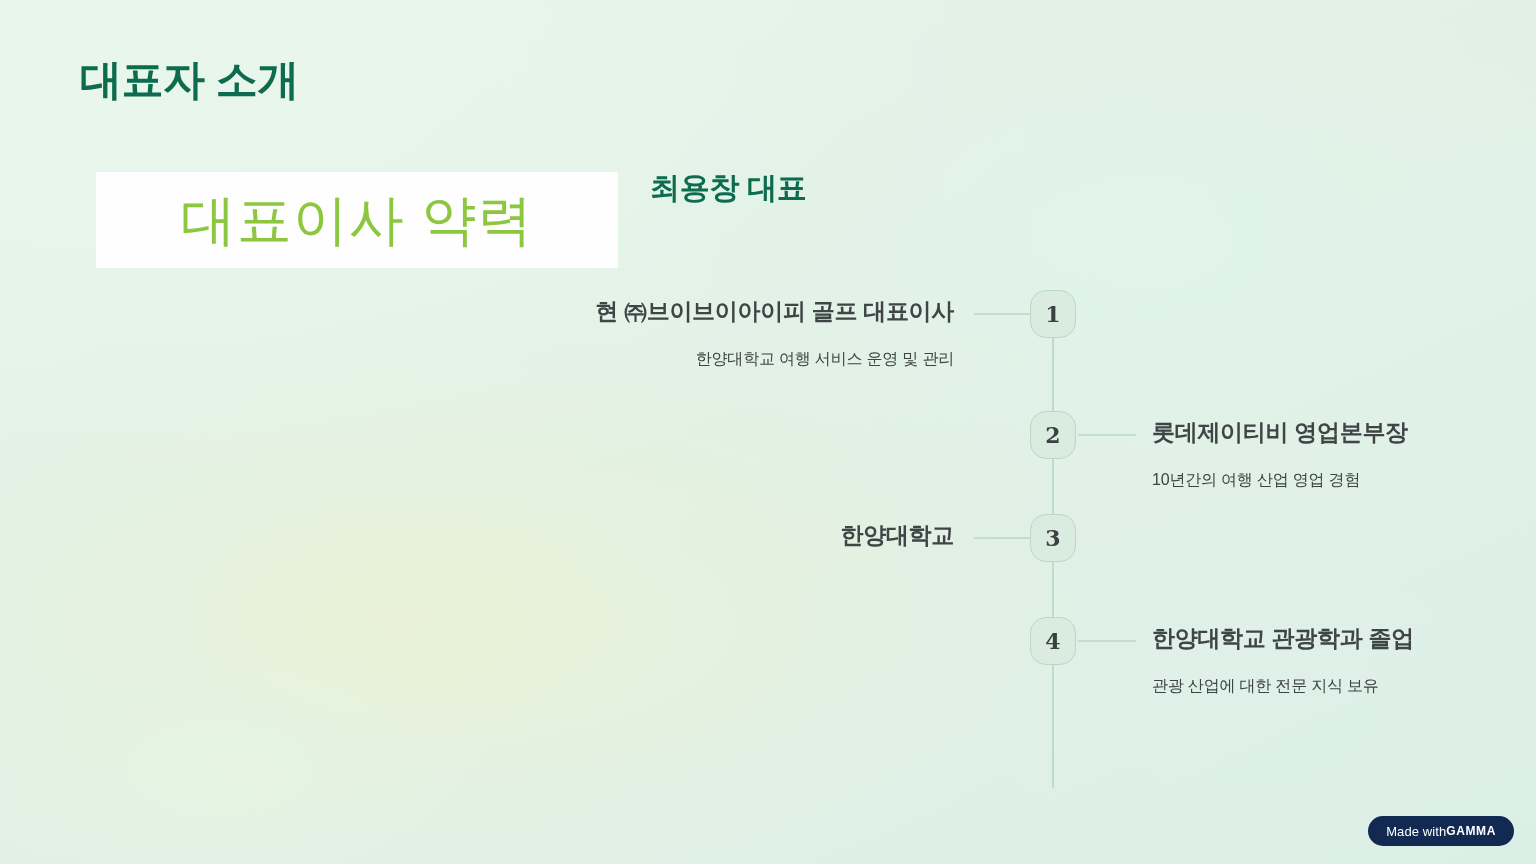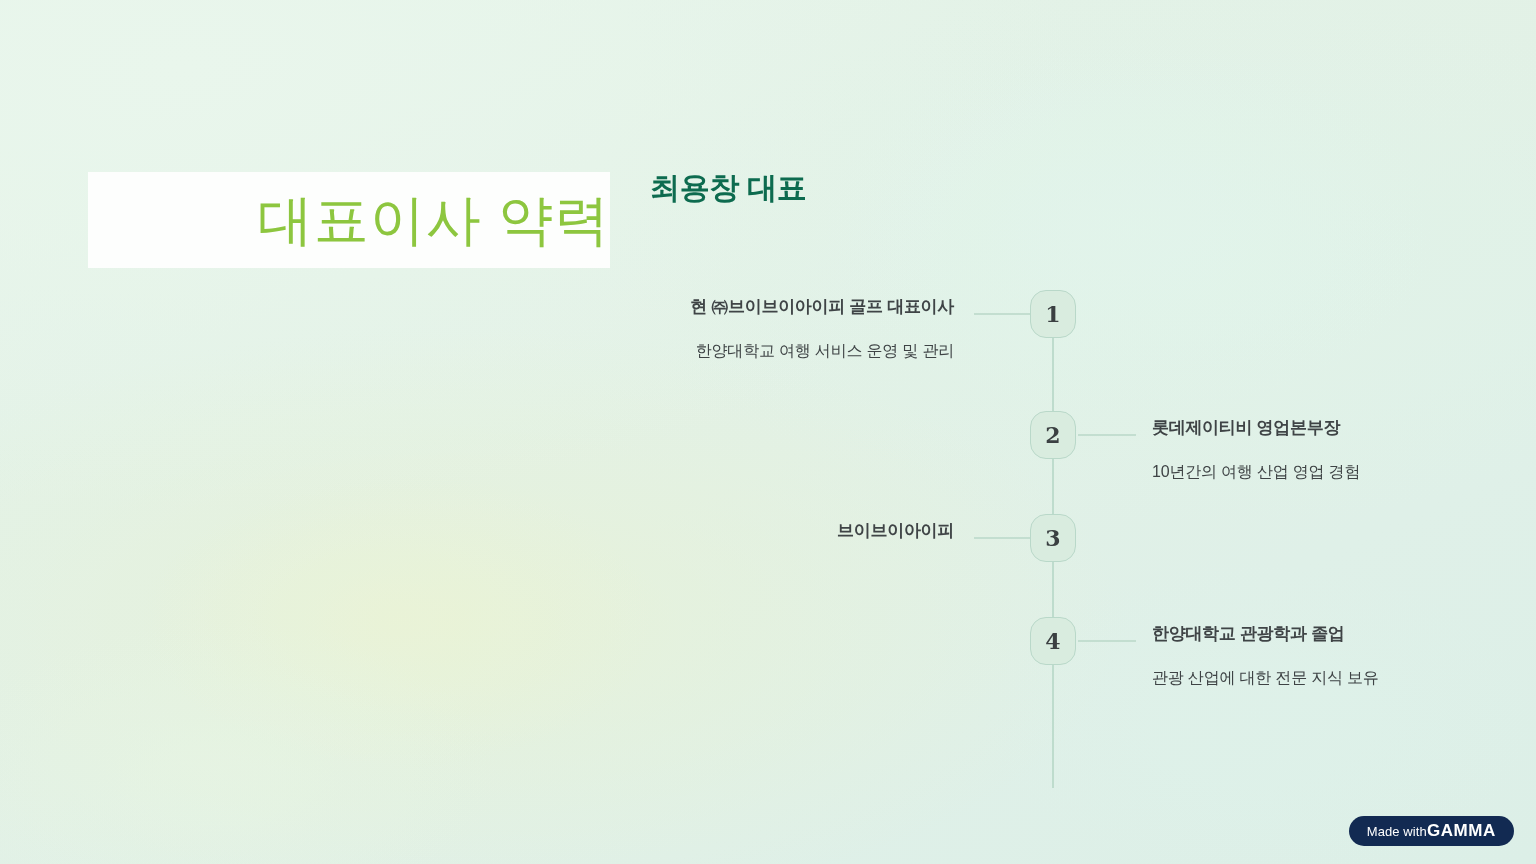--- a/index.html
+++ b/index.html
@@ -61,28 +61,28 @@
     top: 52px;
     font-size: 42px;
     font-weight: 700;
     letter-spacing: -0.5px;
     color: #0d6b4f;
     white-space: nowrap;
   }
 
   #brand-plate {
     position: absolute;
-    left: 88px;
+    left: 96px;
     top: 172px;
     width: 522px;
     height: 96px;
     background: #fdfefd;
     display: flex;
     align-items: center;
-    justify-content: flex-end;
+    justify-content: center;
   }
   #brand-plate-text {
     font-size: 55px;
     font-weight: 400;
     letter-spacing: 1px;
     color: #8dc63f;
     white-space: nowrap;
     line-height: 1;
   }
 
@@ -143,21 +143,21 @@
   .connector.right { left: 1078px; width: 58px; }
 
   .entry {
     position: absolute;
     width: 420px;
   }
   .entry.side-left  { left: 534px; text-align: right; }
   .entry.side-right { left: 1152px; text-align: left; }
 
   .entry-title {
-    font-size: 17px;
+    font-size: 23px;
     font-weight: 700;
     color: #3f4446;
     line-height: 1.32;
     letter-spacing: -0.3px;
   }
   .entry-desc {
     margin-top: 22px;
     font-size: 16px;
     font-weight: 400;
     color: #3e4345;
@@ -176,34 +176,35 @@
     background: #122a52;
     display: flex;
     align-items: center;
     gap: 0;
     color: #ffffff;
     font-size: 13px;
     letter-spacing: 0.1px;
   }
   #gamma-badge-word {
     font-weight: 700;
-    font-size: 17px;
+    font-size: 12px;
     letter-spacing: 0.6px;
   }
 </style>
 </head>
 <body>
 
 <div id="slide">
 
   <div class="bg-blob blob-a"></div>
   <div class="bg-blob blob-b"></div>
   <div class="bg-blob blob-c"></div>
   <div class="bg-blob blob-d"></div>
 
+  <div id="page-title">대표자 소개</div>
 
   <div id="brand-plate">
     <span id="brand-plate-text">대표이사 약력</span>
   </div>
 
   <div id="timeline">
 
     <div id="person-name">최용창 대표</div>
 
     <div id="timeline-spine"></div>
@@ -218,21 +219,21 @@
     <div class="connector right" style="top:434px;"></div>
     <div class="node" style="top:411px;">2</div>
     <div class="entry side-right" style="top:417px;">
       <div class="entry-title">롯데제이티비 영업본부장</div>
       <div class="entry-desc">10년간의 여행 산업 영업 경험</div>
     </div>
 
     <div class="connector left" style="top:537px;"></div>
     <div class="node" style="top:514px;">3</div>
     <div class="entry side-left" style="top:520px;">
-      <div class="entry-title">브이브이아이피</div>
+      <div class="entry-title">한양대학교</div>
     </div>
 
     <div class="connector right" style="top:640px;"></div>
     <div class="node" style="top:617px;">4</div>
     <div class="entry side-right" style="top:623px;">
       <div class="entry-title">한양대학교 관광학과 졸업</div>
       <div class="entry-desc">관광 산업에 대한 전문 지식 보유</div>
     </div>
 
   </div>

